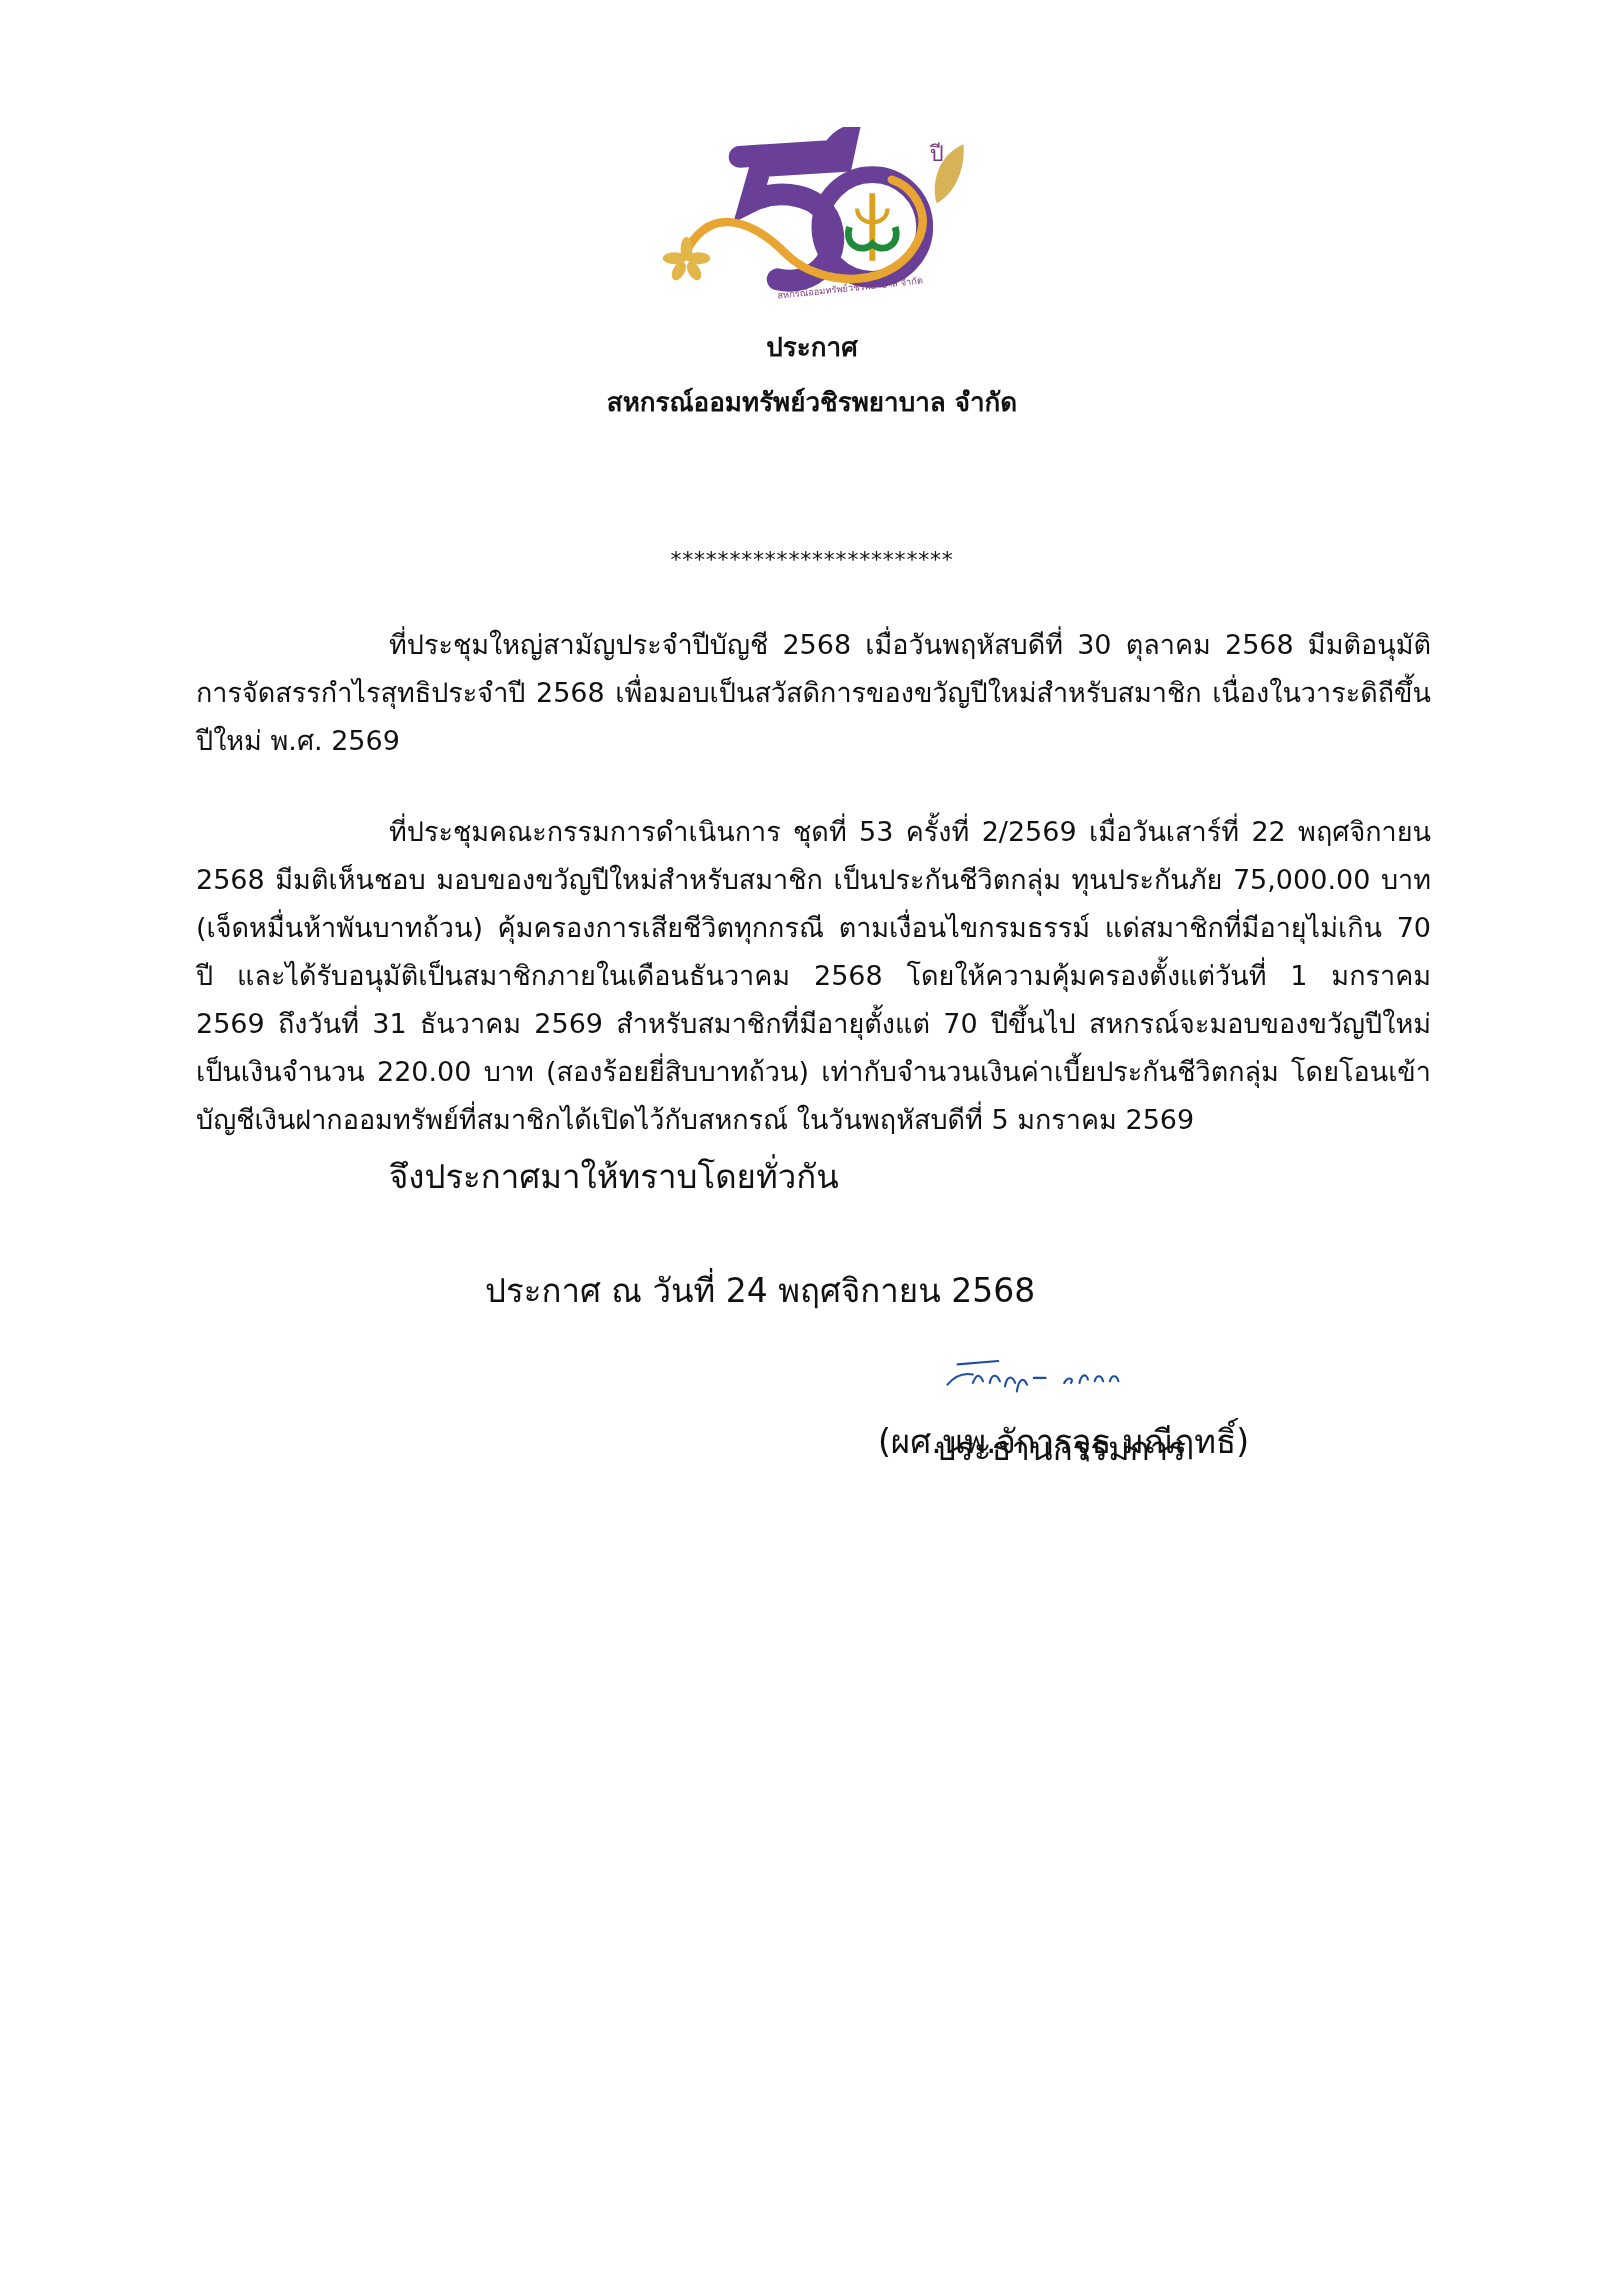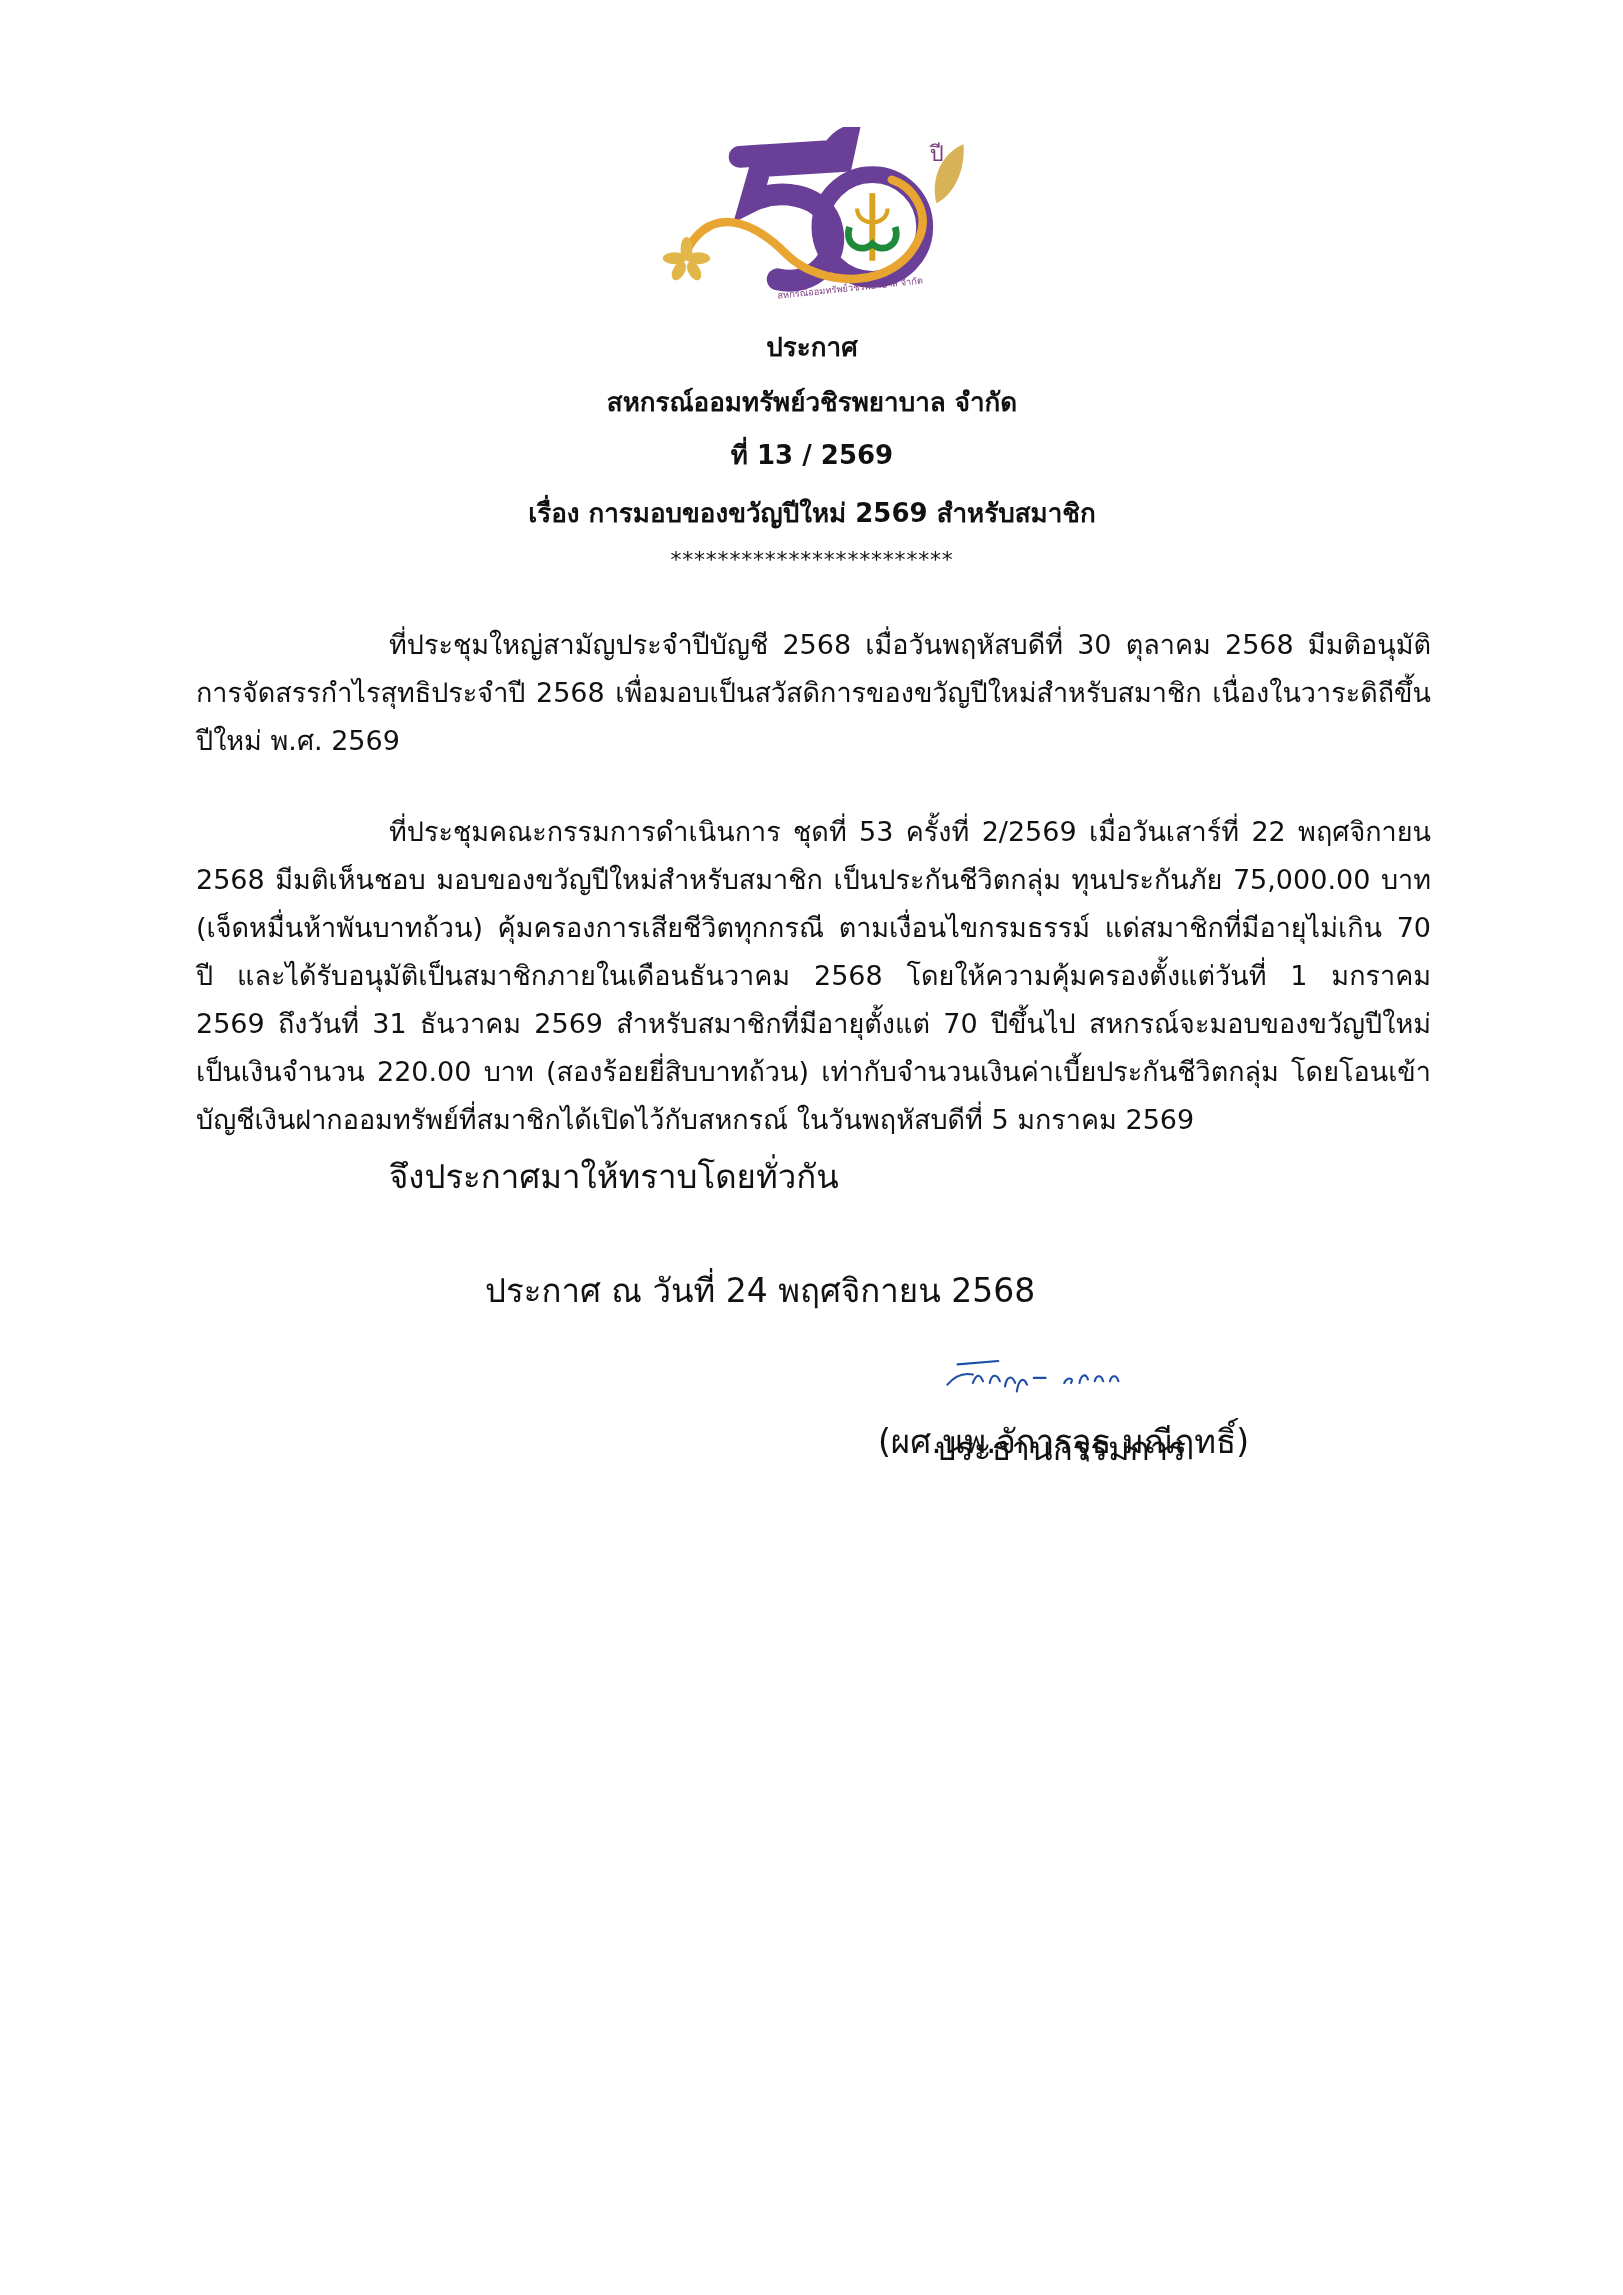--- a/index.html
+++ b/index.html
@@ -44,22 +44,20 @@
         <ellipse cx="9" cy="12" rx="7" ry="12" transform="rotate(-30 9 12)"></ellipse>
         <ellipse cx="-9" cy="12" rx="7" ry="12" transform="rotate(30 -9 12)"></ellipse>
       </g>
       <text x="330" y="40" font-size="26" fill="#7a3a7f" font-family="DejaVu Serif, serif">ปี</text>
       <text x="150" y="203" font-size="11" fill="#7a3a7f" font-family="DejaVu Sans, sans-serif" transform="rotate(-6 150 203)">สหกรณ์ออมทรัพย์วชิรพยาบาล จำกัด</text>
     </svg>
   </div>
 
   <div class="hdr" style="top:330px">ประกาศ</div>
   <div class="hdr" style="top:385px">สหกรณ์ออมทรัพย์วชิรพยาบาล จำกัด</div>
-  <div class="hdr" style="top:438px">ที่  13 / 2569</div>
-  <div class="hdr" style="top:496px">เรื่อง  การมอบของขวัญปีใหม่ 2569 สำหรับสมาชิก</div>
   <div class="stars">************************</div>
 
   <div class="para" style="top:621px">
     <span class="indent"></span><span>ที่ประชุมใหญ่สามัญประจำปีบัญชี 2568 เมื่อวันพฤหัสบดีที่ 30 ตุลาคม 2568 มีมติอนุมัติการจัดสรรกำไรสุทธิประจำปี 2568 เพื่อมอบเป็นสวัสดิการของขวัญปีใหม่สำหรับสมาชิก เนื่องในวาระดิถีขึ้นปีใหม่ พ.ศ. 2569</span>
   </div>
 
   <div class="para" style="top:808px">
     <span class="indent"></span><span>ที่ประชุมคณะกรรมการดำเนินการ ชุดที่ 53 ครั้งที่ 2/2569 เมื่อวันเสาร์ที่ 22 พฤศจิกายน 2568 มีมติเห็นชอบ มอบของขวัญปีใหม่สำหรับสมาชิก เป็นประกันชีวิตกลุ่ม ทุนประกันภัย 75,000.00 บาท (เจ็ดหมื่นห้าพันบาทถ้วน) คุ้มครองการเสียชีวิตทุกกรณี ตามเงื่อนไขกรมธรรม์ แด่สมาชิกที่มีอายุไม่เกิน 70 ปี และได้รับอนุมัติเป็นสมาชิกภายในเดือนธันวาคม 2568 โดยให้ความคุ้มครองตั้งแต่วันที่ 1 มกราคม 2569 ถึงวันที่ 31 ธันวาคม 2569 สำหรับสมาชิกที่มีอายุตั้งแต่ 70 ปีขึ้นไป สหกรณ์จะมอบของขวัญปีใหม่เป็นเงินจำนวน 220.00 บาท (สองร้อยยี่สิบบาทถ้วน) เท่ากับจำนวนเงินค่าเบี้ยประกันชีวิตกลุ่ม โดยโอนเข้าบัญชีเงินฝากออมทรัพย์ที่สมาชิกได้เปิดไว้กับสหกรณ์ ในวันพฤหัสบดีที่ 5 มกราคม 2569</span>
   </div>
 

